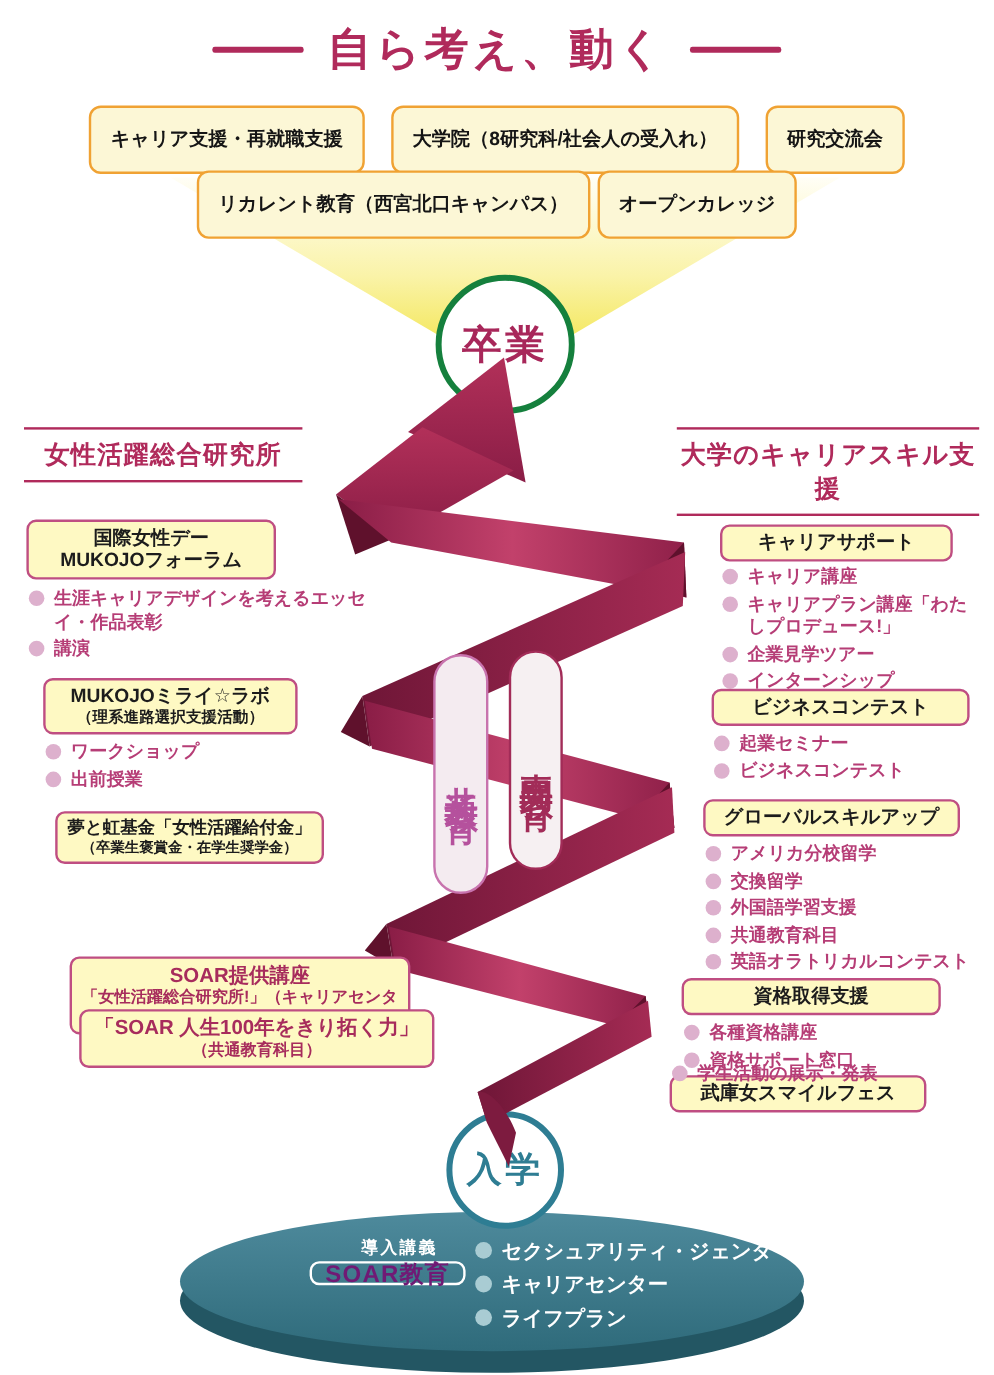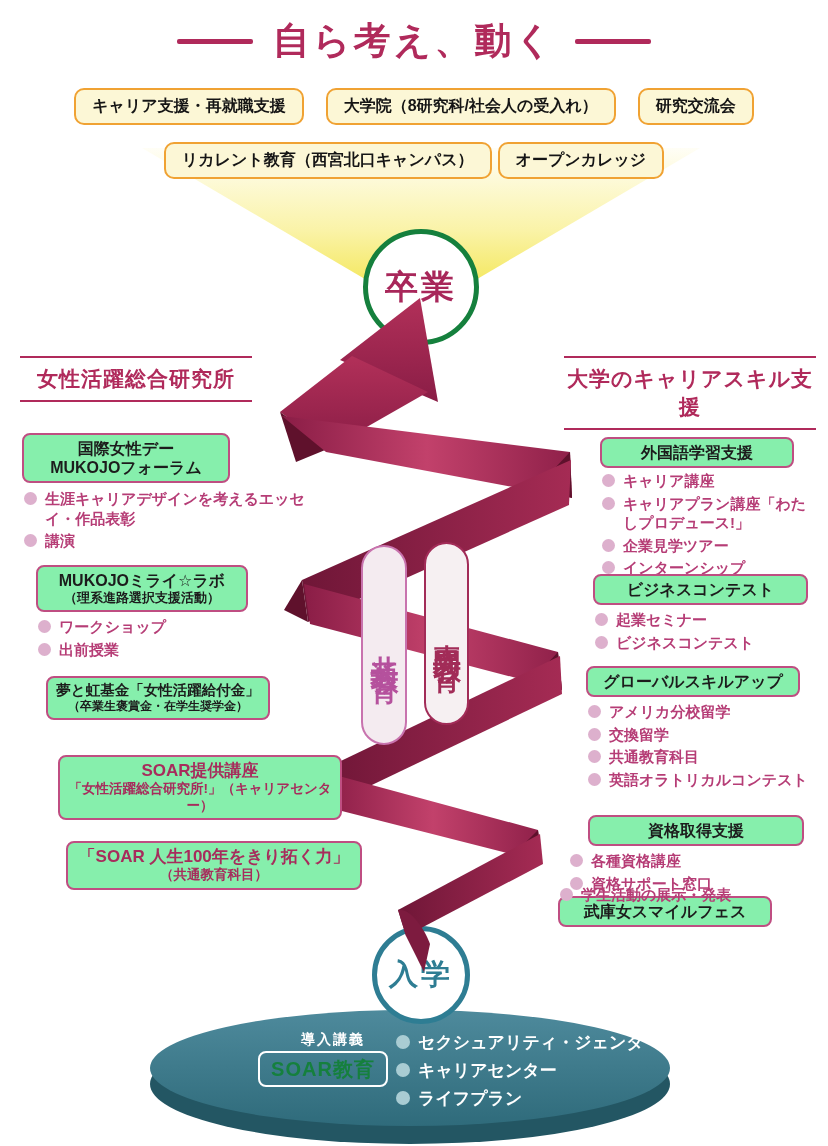--- a/index.html
+++ b/index.html
@@ -14,34 +14,34 @@
   .main-title{left:0;top:16px;width:100%;display:flex;justify-content:center;align-items:center;gap:20px;}
   .main-title .txt{font-size:37px;color:#b02a5b;letter-spacing:3px;}
   .dash{width:76px;height:5px;background:#b02a5b;border-radius:2px;}
 
   
   .badge-row{left:0;width:100%;display:flex;justify-content:center;gap:22px;}
   .row1{top:88px;}
   .row2{top:142px;gap:6px;}
   .badge{
     background:#fcf7d6;border:2.5px solid #f0a233;border-radius:10px;
-    padding:6px 16px;font-size:16px;color:#151515;white-space:nowrap;
+    padding:16px 16px;font-size:16px;color:#151515;white-space:nowrap;
   }
 
   
   .colhead{
     border-top:2.5px solid #b02a5b;border-bottom:2.5px solid #b02a5b;
     color:#b02a5b;font-size:21px;text-align:center;padding:7px 0;letter-spacing:1px;
   }
   .colhead.left{left:20px;top:356px;width:232px;}
   .colhead.right{left:564px;top:356px;width:252px;}
 
   
   .wbox{
-    background:#86efac;border:2px solid #bf4e82;border-radius:8px;
+    background:#fef9c3;border:2px solid #bf4e82;border-radius:8px;
     text-align:center;padding:4px 6px;color:#1c1c1c;line-height:1.2;
   }
   .wbox .t1{font-size:16px;display:block;}
   .wbox .t2{font-size:13px;display:block;}
   .wbox.maroon{color:#a72c5c;}
   .wbox.maroon .t1{font-size:17px;}
   .wbox.maroon .t2{font-size:13.5px;}
 
   
   .blist{text-align:left;}
@@ -60,22 +60,22 @@
   .pill{
     box-sizing:border-box;border-radius:24px;display:flex;align-items:center;justify-content:center;
   }
   .pill .vtxt{writing-mode:vertical-rl;text-orientation:upright;font-size:28px;letter-spacing:6px;}
   .pill.common{left:361px;top:545px;width:46px;height:200px;background:#f4ebf0;border:2px solid #c873ae;color:#b5519d;}
   .pill.special{left:424px;top:542px;width:45px;height:183px;background:#f6f0f2;border:2px solid #a22c58;color:#a22c58;}
 
   
   .intro-label{left:258px;top:1031px;width:150px;text-align:center;color:#fff;font-size:14px;letter-spacing:2px;}
   .soar-badge{
-    left:258px;top:1051px;width:130px;height:36px;box-sizing:border-box;
-    border:2px solid #fff;border-radius:8px;color:#15803d;font-size:20px;
+    left:258px;top:1051px;width:130px;height:20px;box-sizing:border-box;
+    border:2px solid #fff;border-radius:8px;color:#701a75;font-size:20px;
     display:flex;align-items:center;justify-content:center;letter-spacing:1px;
   }
   .disc-list{left:396px;top:1026px;}
   .disc-list .bitem{color:#fff;font-size:17px;margin:6px 0;}
   .disc-list .dot{background:#a9ccd3;width:14px;height:14px;}
 </style>
 </head>
 <body>
 
 <div class="canvas">
@@ -187,32 +187,32 @@
         <span class="dot"></span>
         <span>出前授業</span>
       </div>
   </div>
 
   <div class="abs wbox" style="left:46px;top:676px;width:208px;">
     <span class="t1" style="font-size:14.5px;">夢と虹基金「女性活躍給付金」</span>
     <span class="t2" style="font-size:12px;">（卒業生褒賞金・在学生奨学金）</span>
   </div>
 
-  <div class="abs wbox maroon" style="left:58px;top:755px;width:268px;">
+  <div class="abs wbox maroon" style="left:58px;top:797px;width:268px;">
     <span class="t1">SOAR提供講座</span>
     <span class="t2">「女性活躍総合研究所!」（キャリアセンター）</span>
   </div>
 
   <div class="abs wbox maroon" style="left:66px;top:841px;width:280px;">
     <span class="t1">「SOAR 人生100年をきり拓く力」</span>
     <span class="t2">（共通教育科目）</span>
   </div>
 
   <div class="abs wbox" style="left:600px;top:437px;width:178px;">
-    <span class="t1">外国語学習支援</span>
+    <span class="t1">キャリアサポート</span>
   </div>
   <div class="abs blist" style="left:602px;top:468px;width:216px;">
     <div class="bitem">
         <span class="dot"></span>
         <span>キャリア講座</span>
       </div>
     <div class="bitem">
         <span class="dot"></span>
         <span>キャリアプラン講座「わたしプロデュース!」</span>
       </div>
@@ -247,29 +247,33 @@
     <div class="bitem">
         <span class="dot"></span>
         <span>アメリカ分校留学</span>
       </div>
     <div class="bitem">
         <span class="dot"></span>
         <span>交換留学</span>
       </div>
     <div class="bitem">
         <span class="dot"></span>
+        <span>外国語学習支援</span>
+      </div>
+    <div class="bitem">
+        <span class="dot"></span>
         <span>共通教育科目</span>
       </div>
     <div class="bitem">
         <span class="dot"></span>
         <span>英語オラトリカルコンテスト</span>
       </div>
   </div>
 
-  <div class="abs wbox" style="left:588px;top:815px;width:200px;">
+  <div class="abs wbox" style="left:568px;top:815px;width:200px;">
     <span class="t1">資格取得支援</span>
   </div>
   <div class="abs blist" style="left:570px;top:848px;width:220px;">
     <div class="bitem">
         <span class="dot"></span>
         <span>各種資格講座</span>
       </div>
     <div class="bitem">
         <span class="dot"></span>
         <span>資格サポート窓口</span>

